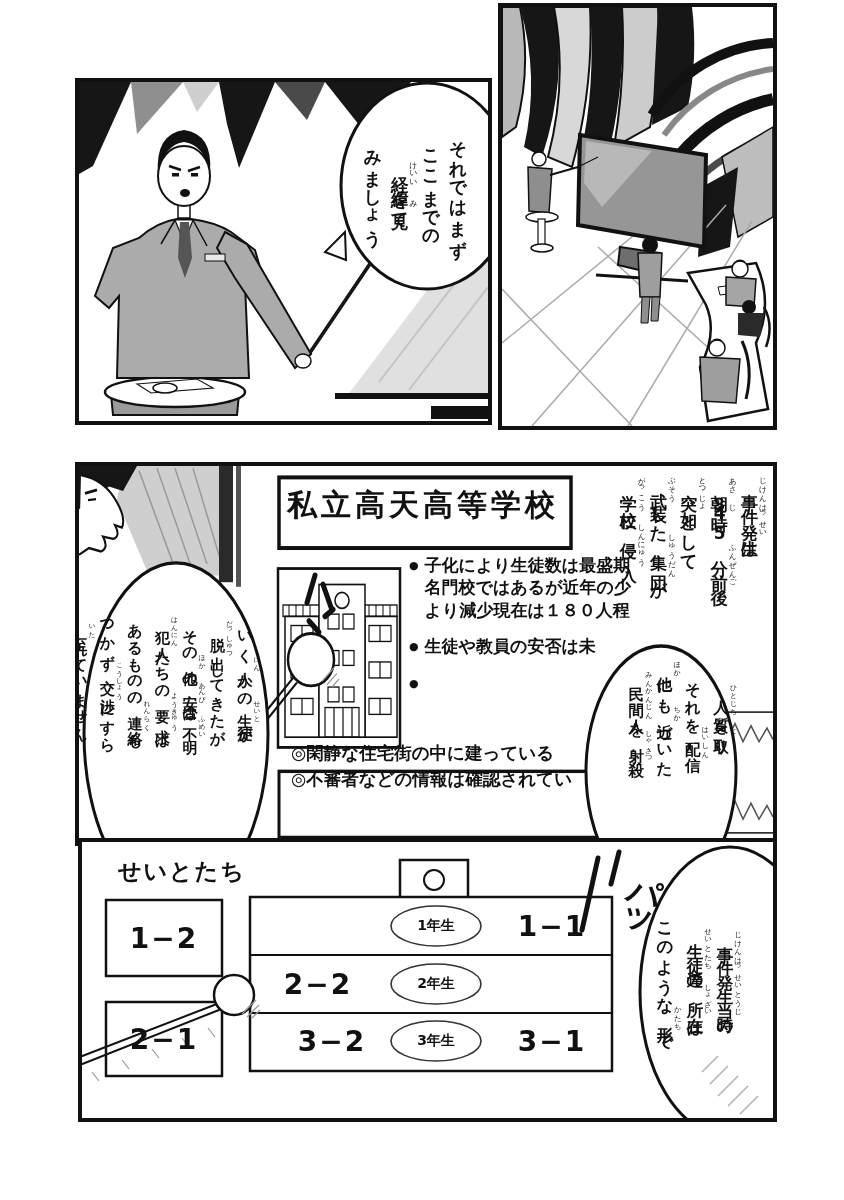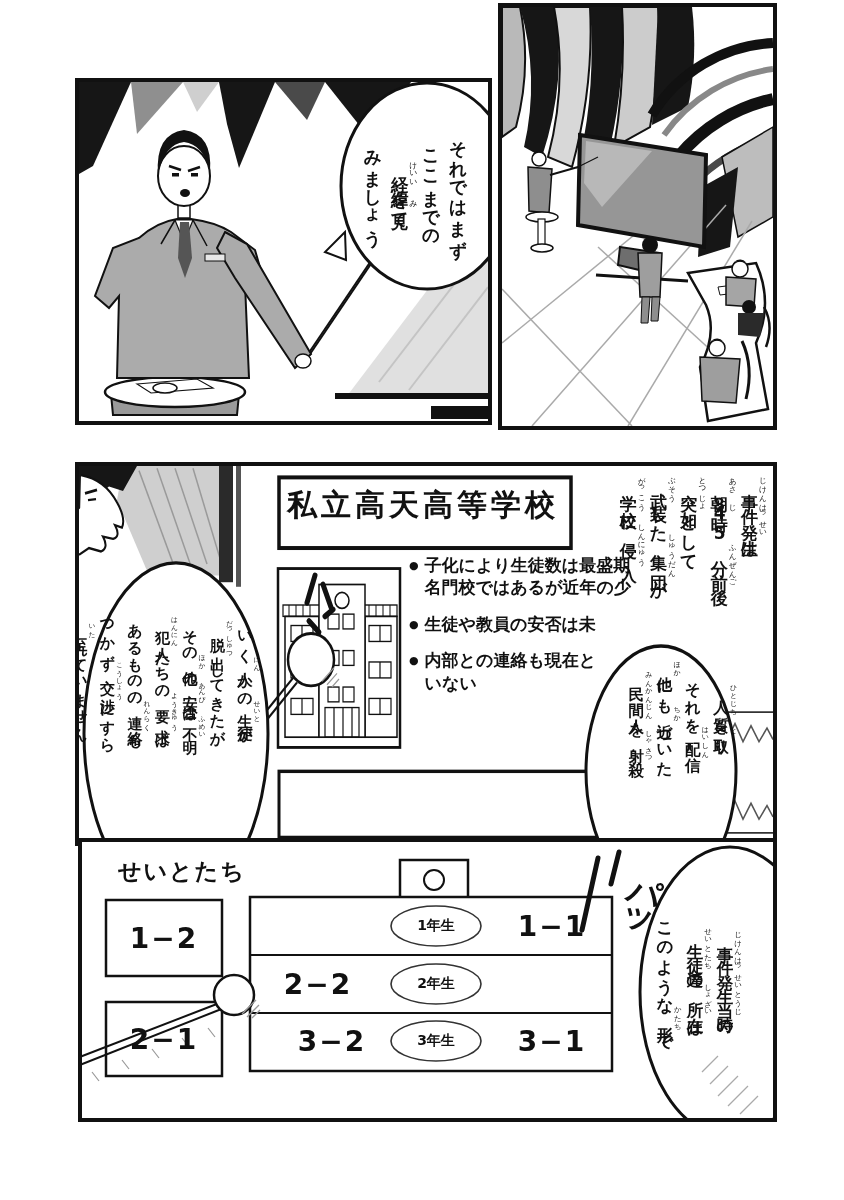--- a/index.html
+++ b/index.html
@@ -208,36 +208,37 @@
 
       <ellipse cx="97" cy="235" rx="92" ry="150" fill="#fff" stroke="#111" stroke-width="3"></ellipse>
     </svg>
     <div class="txt slide-title" style="left:198px;top:8px;width:292px;height:62px;">私立高天高等学校</div>
     <div class="txt" style="left:330px;top:88px;">
       <div class="bullet">
         <span class="dot">●</span>
         <div class="btxt hlines">
             <div class="ln">子化により生徒数は最盛期</div>
             <div class="ln">名門校ではあるが近年の少</div>
+            <div class="ln">より減少現在は１８０人程</div>
           </div>
       </div>
       <div class="bullet">
         <span class="dot">●</span>
         <div class="btxt hlines">
             <div class="ln">生徒や教員の安否は未</div>
           </div>
       </div>
       <div class="bullet">
         <span class="dot">●</span>
-        <div class="btxt hlines">
-            <div class="ln">内部との連絡も現在と</div>
-            <div class="ln">いない</div>
-          </div>
       </div>
     </div>
+    <div class="txt notes hlines" style="left:212px;top:274px;width:315px;">
+        <div class="ln">◎閑静な住宅街の中に建っている</div>
+        <div class="ln">◎不審者などの情報は確認されてい</div>
+      </div>
     <div class="txt vtext tstart" style="left:548px;top:6px;width:140px;height:215px;font-size:17px;line-height:1.55;">
         <div class="ln"><ruby>事件発生<rt>じけんはっせい</rt></ruby>は</div>
         <div class="ln"><ruby>朝<rt>あさ</rt></ruby>８<ruby>時<rt>じ</rt></ruby>45<ruby>分前後<rt>ふんぜんご</rt></ruby></div>
         <div class="ln"><ruby>突如<rt>とつじょ</rt></ruby>として</div>
         <div class="ln"><ruby>武装<rt>ぶそう</rt></ruby>した<ruby>集団<rt>しゅうだん</rt></ruby>が</div>
         <div class="ln"><ruby>学校<rt>がっこう</rt></ruby>に<ruby>侵入<rt>しんにゅう</rt></ruby></div>
       </div>
     <div class="txt vtext" style="left:508px;top:168px;width:150px;height:158px;font-size:15.5px;line-height:1.5;">
         <div class="ln"><ruby>人質<rt>ひとじち</rt></ruby>を<ruby>取<rt>と</rt></ruby>り</div>
         <div class="ln">それを<ruby>配信<rt>はいしん</rt></ruby></div>

